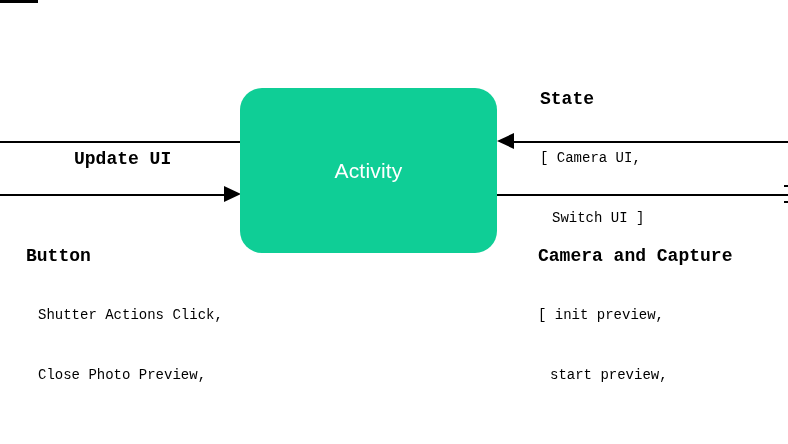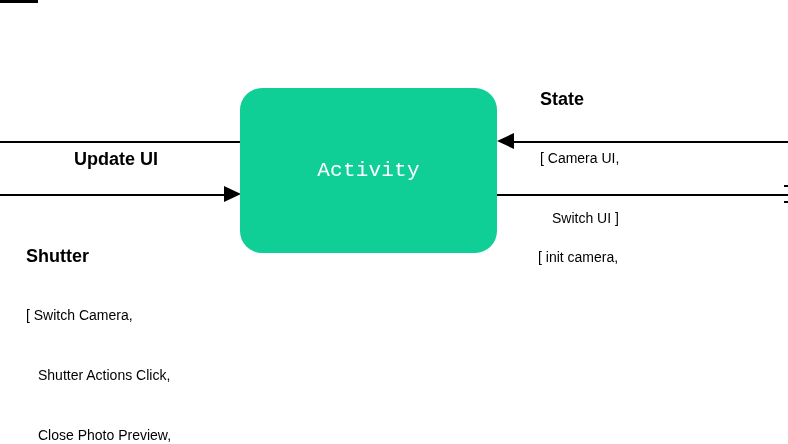--- a/index.html
+++ b/index.html
@@ -47,21 +47,20 @@
     display: flex;
     align-items: center;
     justify-content: center;
   }
   .activity-label {
     color: #ffffff;
     font-size: 21px;
     font-weight: 400;
     letter-spacing: 0.2px;
     line-height: 1;
-    font-family: Liberation Mono, monospace;
   }
 
   
   .conn-line {
     position: absolute;
     height: 0;
     border-top: 2.5px solid #000000;
   }
   .conn-line.update-ui   { left: 0px;   top: 141px; width: 243px; }
   .conn-line.actions     { left: 0px;   top: 194px; width: 229px; }
@@ -84,20 +83,21 @@
     border-bottom: 8px solid transparent;
     border-right: 17px solid #000000;
   }
   .arrow-head.actions-head { left: 224px; top: 186px; }
   .arrow-head.state-head   { left: 497px; top: 133px; }
 
   
   .label-block {
     position: absolute;
     white-space: pre;
+    font-family: Liberation Mono, monospace;
   }
   .label-heading {
     font-size: 18px;
     font-weight: bold;
     line-height: 22px;
     margin: 0;
   }
   .label-body {
     font-size: 14px;
     font-weight: 400;
@@ -134,35 +134,36 @@
 
   <div class="activity-box">
     <span class="activity-label">Activity</span>
   </div>
 
   <div class="label-block block-update-ui">
     <div class="label-heading">Update UI</div>
   </div>
 
   <div class="label-block block-actions">
-    <div class="label-heading">Shutter</div>
-    <div class="label-body">[ Switch Camera,</div>
+    <div class="label-heading">Button</div>
     <div class="label-body label-body-indent">Shutter Actions Click,</div>
     <div class="label-body label-body-indent">Close Photo Preview,</div>
     
     
   </div>
 
   <div class="label-block block-state">
     <div class="label-heading">State</div>
     <div class="label-body">[ Camera UI,</div>
     <div class="label-body label-body-indent">Switch UI ]</div>
   </div>
 
   <div class="label-block block-camera-ops">
-    <div class="label-body">[ init camera,</div>
+    <div class="label-heading">Camera and Capture</div>
+    <div class="label-body">[ init preview,</div>
+    <div class="label-body label-body-indent">start preview,</div>
     
     
     
     
   </div>
 
 </div>
 
 </body></html>

